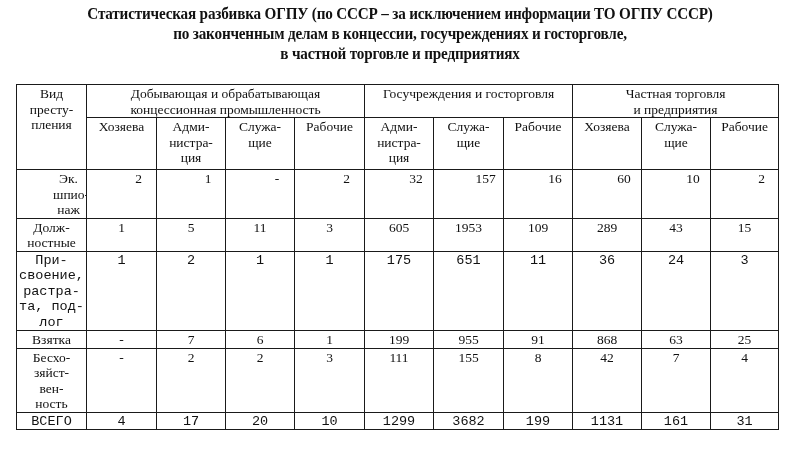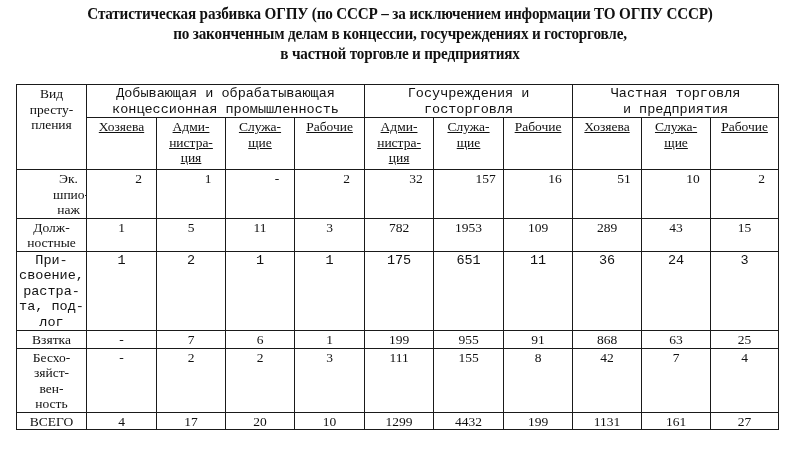--- a/index.html
+++ b/index.html
@@ -42,30 +42,30 @@
       line-height: 15.5px;
     }
     table.stats td, table.stats th {
       border: 1.5px solid #1a1a1a;
       padding: 1px 2px 0 2px;
       vertical-align: top;
       font-weight: normal;
       text-align: center;
       overflow: hidden;
     }
-    th.group { height: 30px; vertical-align: middle; font-family: Liberation Mono, monospace; }
-    th.sub { height: 50px; text-decoration: underline; }
+    th.group { height: 30px; vertical-align: middle; }
+    th.sub { height: 50px; }
     th.corner { vertical-align: middle; padding-top: 10px; }
     td.rowlabel { text-align: left; padding-left: 4px; }
     tr.r-espionage td { height: 46px; padding-left: 36px; }
     tr.r-official td { height: 31px; }
     tr.r-embezzle td { height: 77px; font-family: Liberation Mono, monospace; }
     tr.r-bribe td { height: 14px; }
     tr.r-negligence td { height: 62px; }
-    tr.r-total td { height: 14px; }
+    tr.r-total td { height: 14px; font-family: Liberation Mono, monospace; }
   </style>
 </head>
 <body>
 
 <div class="title">
   <div>Статистическая разбивка ОГПУ (по СССР – за исключением информации ТО ОГПУ СССР)</div>
   <div>по законченным делам в концессии, госучреждениях и госторговле,</div>
   <div>в частной торговле и предприятиях</div>
 </div>
 
@@ -149,34 +149,34 @@
           <div>шпио-</div>
           <div>наж</div>
         </td>
       <td>2</td>
       <td>1</td>
       <td>-</td>
       <td>2</td>
       <td>32</td>
       <td>157</td>
       <td>16</td>
-      <td>51</td>
+      <td>60</td>
       <td>10</td>
       <td>2</td>
     </tr>
     <tr class="r-official">
       <td class="rowlabel">
           <div>Долж-</div>
           <div>ностные</div>
         </td>
       <td>1</td>
       <td>5</td>
       <td>11</td>
       <td>3</td>
-      <td>782</td>
+      <td>605</td>
       <td>1953</td>
       <td>109</td>
       <td>289</td>
       <td>43</td>
       <td>15</td>
     </tr>
     <tr class="r-embezzle">
       <td class="rowlabel">
           <div>При-</div>
           <div>своение,</div>
@@ -230,20 +230,20 @@
     </tr>
     <tr class="r-total">
       <td class="rowlabel">
           <div>ВСЕГО</div>
         </td>
       <td>4</td>
       <td>17</td>
       <td>20</td>
       <td>10</td>
       <td>1299</td>
-      <td>4432</td>
+      <td>3682</td>
       <td>199</td>
       <td>1131</td>
       <td>161</td>
-      <td>27</td>
+      <td>31</td>
     </tr>
   </tbody>
 </table>
 
 </body></html>

